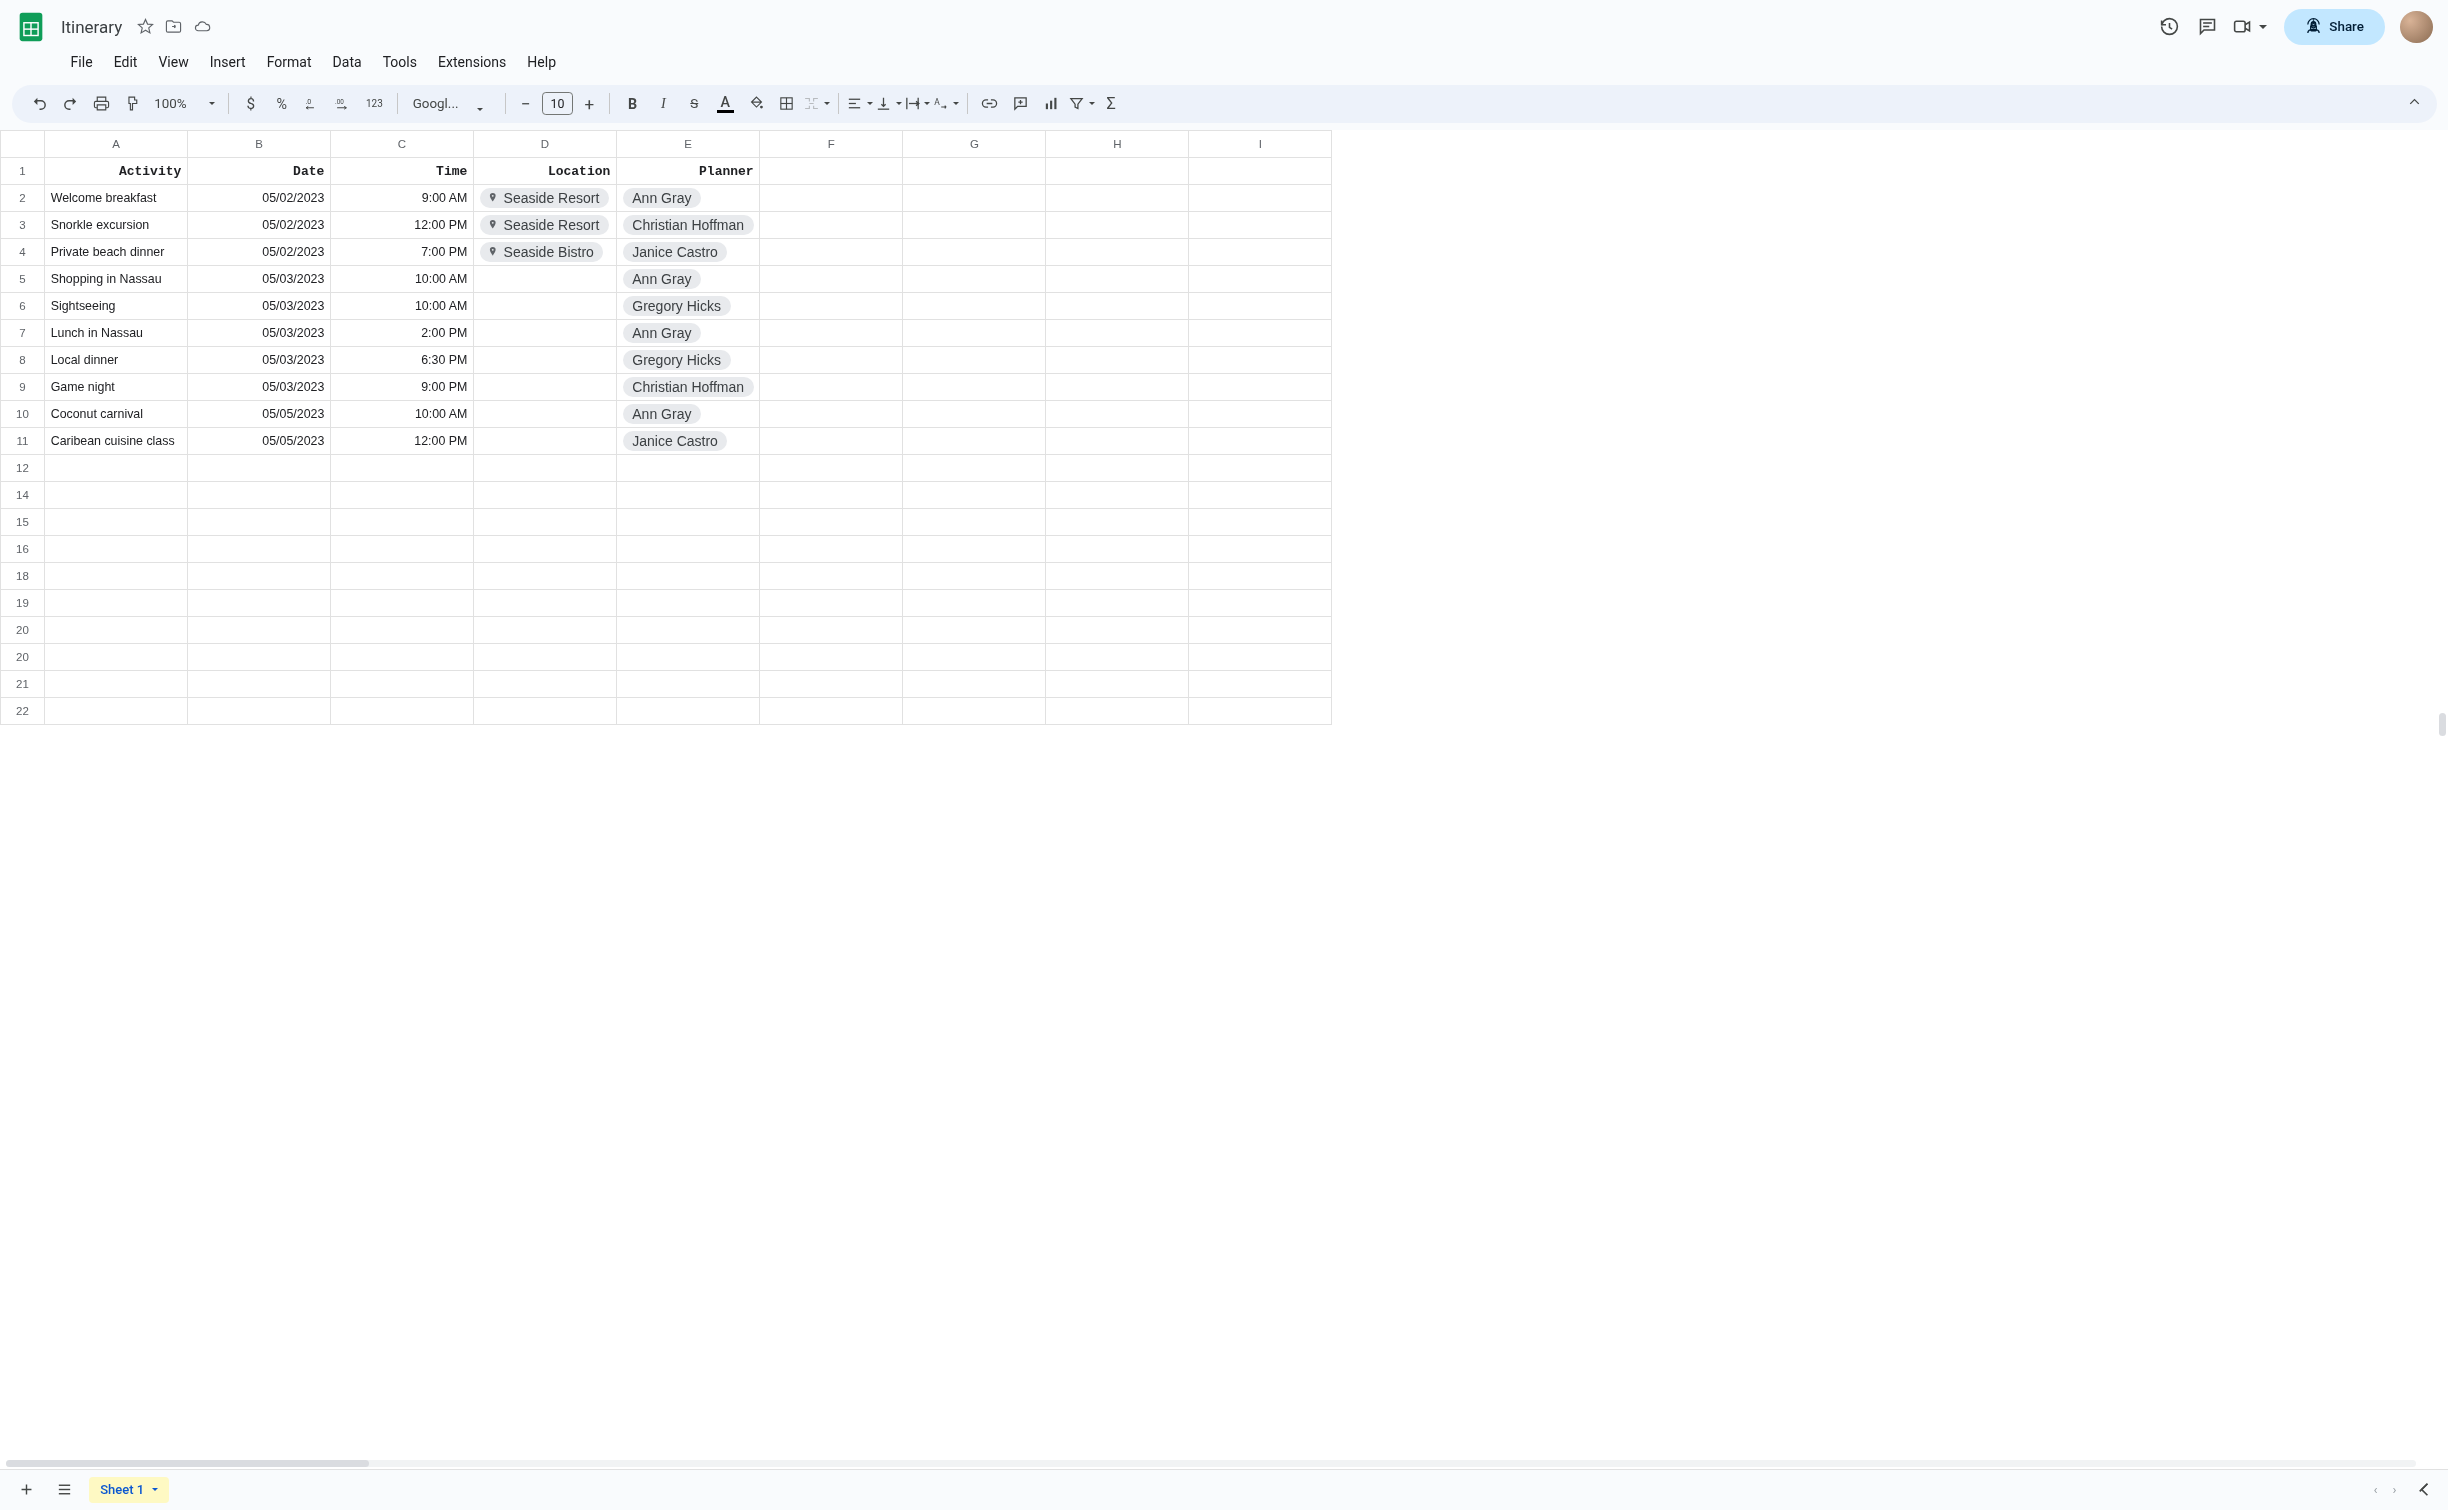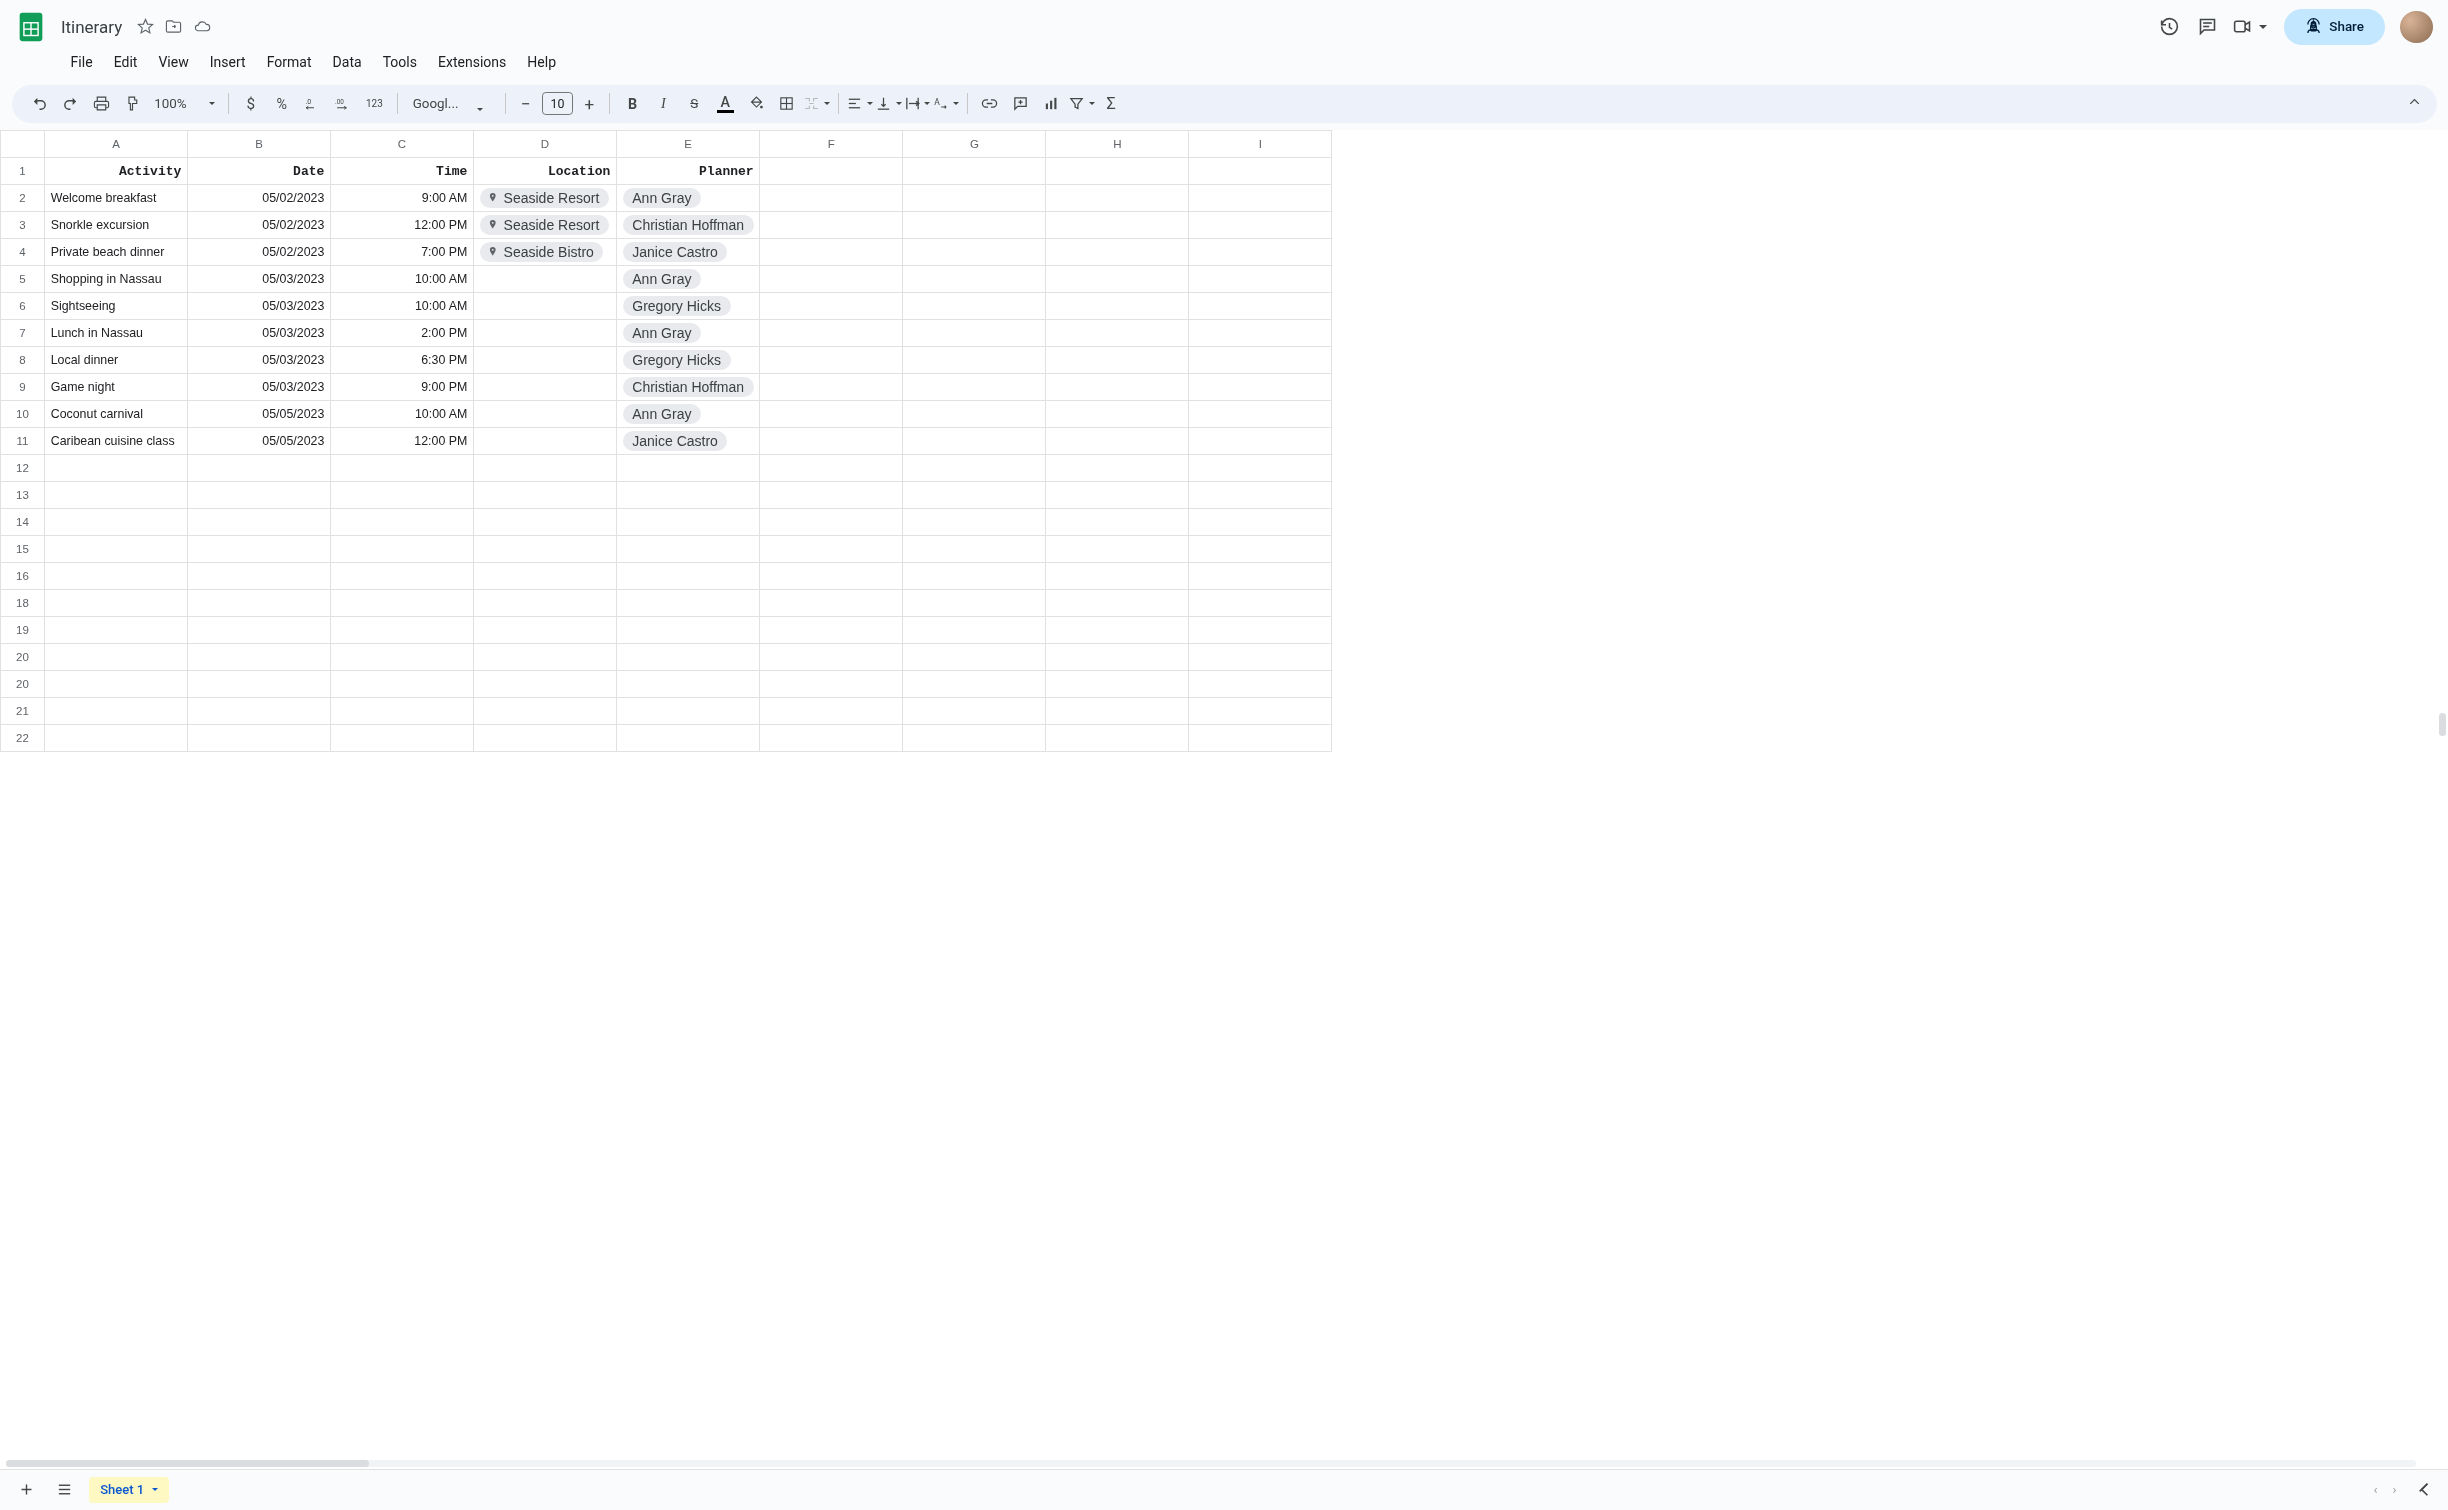--- a/index.html
+++ b/index.html
@@ -630,32 +630,20 @@
           <td class="cell "></td>
           <td class="cell "></td>
           <td class="cell "></td>
           <td class="cell "></td>
     <td class="cell "></td>
           <td class="cell "></td>
           <td class="cell "></td>
           <td class="cell "></td>
   </tr>
         <tr>
-    <td class="rowhead">13</td>
-    <td class="cell "></td>
-          <td class="cell "></td>
-          <td class="cell "></td>
-          <td class="cell "></td>
-          <td class="cell "></td>
-    <td class="cell "></td>
-          <td class="cell "></td>
-          <td class="cell "></td>
-          <td class="cell "></td>
-  </tr>
-        <tr>
     <td class="rowhead">14</td>
     <td class="cell "></td>
           <td class="cell "></td>
           <td class="cell "></td>
           <td class="cell "></td>
           <td class="cell "></td>
     <td class="cell "></td>
           <td class="cell "></td>
           <td class="cell "></td>
           <td class="cell "></td>

